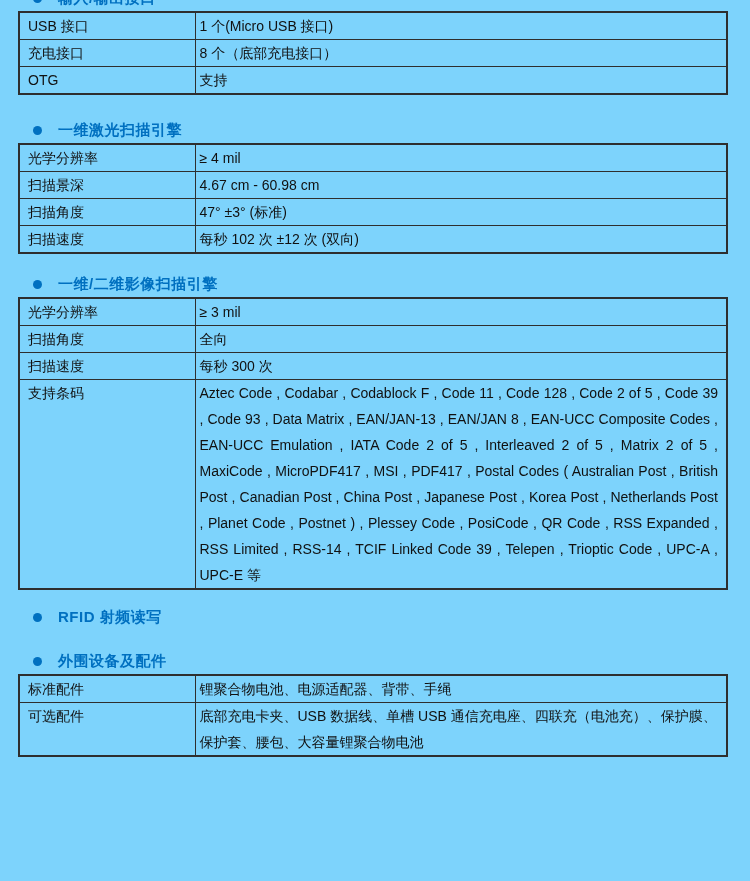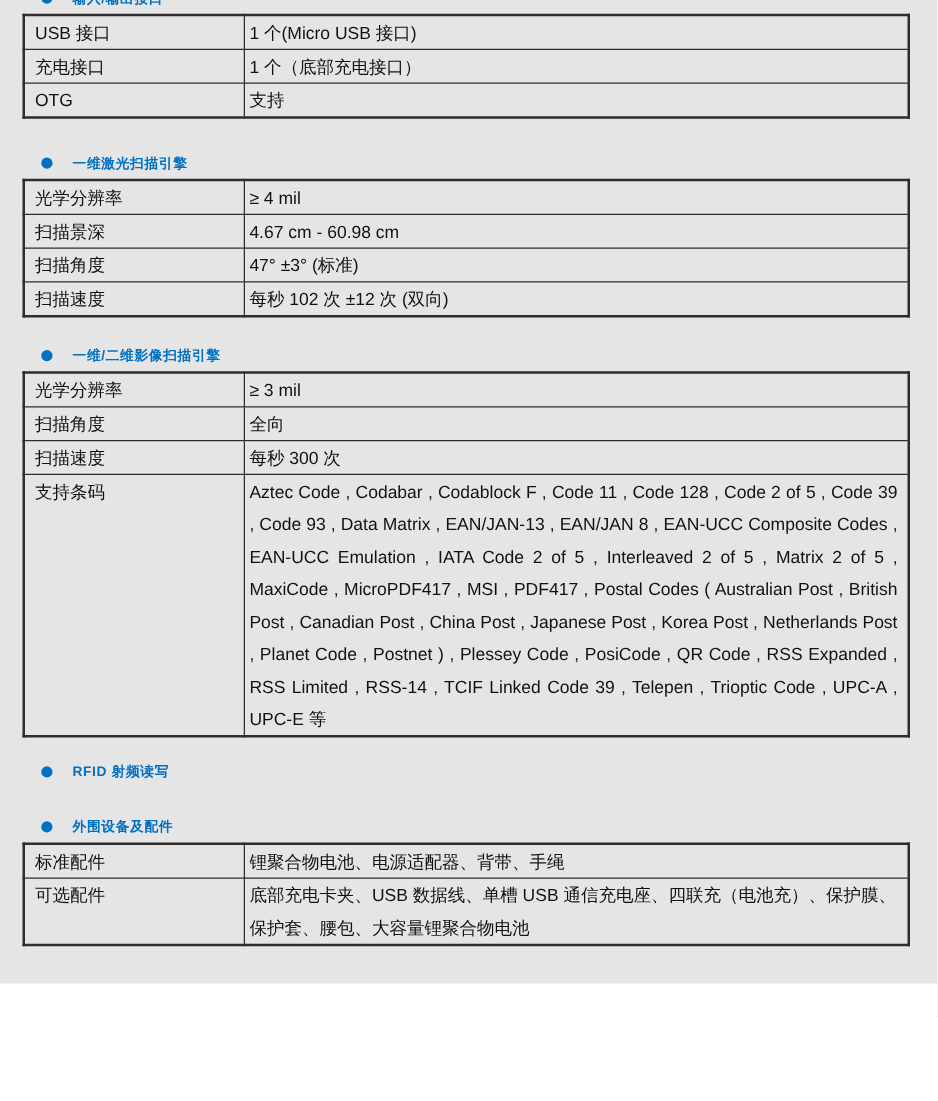--- a/index.html
+++ b/index.html
@@ -7,22 +7,22 @@
     --border: #2e2e2e;
     --text: #111111;
   }
   * { margin: 0; padding: 0; box-sizing: border-box; }
   html, body { background: #ffffff; }
   body { font-family: "Liberation Sans", "DejaVu Sans", sans-serif; color: var(--text); }
 
   .page {
     position: relative;
     width: 750px;
-    height: 787px;
-    background: #e5e5e5;
+    height: 881px;
+    background: #7dd3fc;
     overflow: hidden;
     padding-left: 18px;
   }
 
   .spec-section { width: 710px; }
 
   .sec-header {
     display: flex;
     align-items: center;
     height: 22px;
@@ -31,21 +31,21 @@
   .bullet {
     width: 9px;
     height: 9px;
     border-radius: 50%;
     background: var(--accent);
     margin-left: 15px;
     flex: 0 0 auto;
   }
   .sec-title {
     margin-left: 16px;
-    font-size: 11px;
+    font-size: 15px;
     font-weight: bold;
     color: var(--accent);
     letter-spacing: 0.5px;
     white-space: nowrap;
   }
 
   
   .spec-section:nth-of-type(1) .sec-header { margin-top: -13px; } 
   .spec-section:nth-of-type(2) .sec-header { margin-top: 24px; }
   .spec-section:nth-of-type(3) .sec-header { margin-top: 19px; }
@@ -95,21 +95,21 @@
     </div>
     <table class="spec-table">
       <tbody>
   <tr class="spec-row">
     <td class="cell-label">USB 接口</td>
     <td class="cell-value">1 个(Micro USB 接口)</td>
   </tr>
 
   <tr class="spec-row">
     <td class="cell-label">充电接口</td>
-    <td class="cell-value">1 个（底部充电接口）</td>
+    <td class="cell-value">8 个（底部充电接口）</td>
   </tr>
 
   <tr class="spec-row">
     <td class="cell-label">OTG</td>
     <td class="cell-value">支持</td>
   </tr>
 </tbody>
     </table>
   </section>
 

